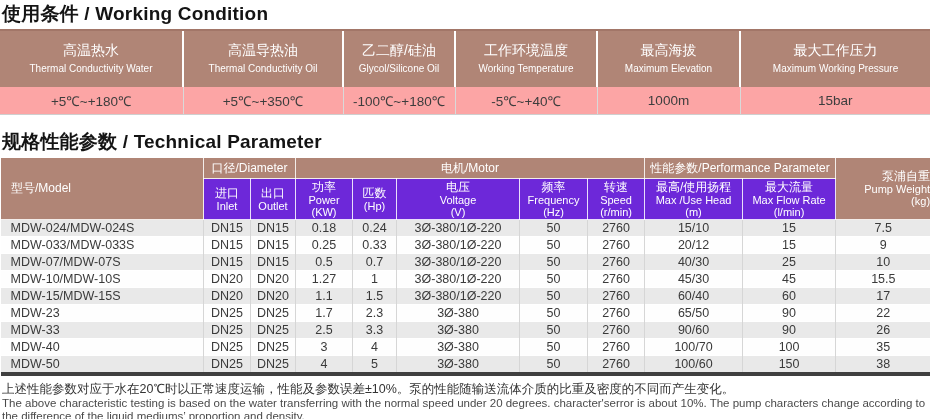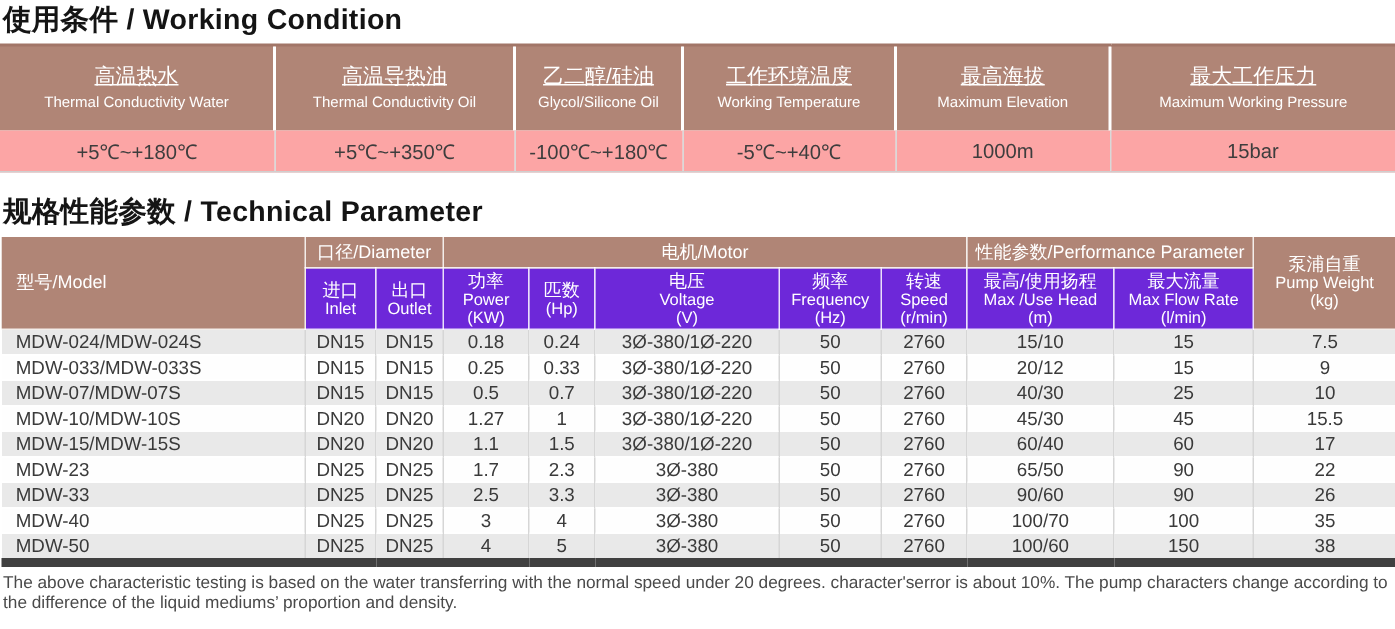--- a/index.html
+++ b/index.html
@@ -9,48 +9,48 @@
   h1.sec-title{margin:0;padding:3px 0 4px 2px;font-size:19px;line-height:22px;font-weight:bold;color:#141414;letter-spacing:0.2px;}
 
   table{border-collapse:collapse;table-layout:fixed;width:930px;}
 
   
   table.wc thead th{
     background:#b08576;color:#fff;font-weight:normal;text-align:center;vertical-align:middle;
     height:56px;border-left:2px solid #fff;border-top:2px solid #a27668;padding:0;
   }
   table.wc thead th:first-child{border-left:none;}
-  table.wc .cn{font-size:14px;line-height:19px;text-decoration:underline;}
+  table.wc .cn{font-size:14px;line-height:19px;}
   table.wc .en{font-size:10px;line-height:17px;}
   table.wc tbody td{
     height:27px;text-align:center;vertical-align:middle;font-size:13.5px;color:#3d3d3d;
     border-left:1px solid #d9d9d9;border-bottom:1px solid #cfcfcf;background:#fca5a5;padding:0;
   }
   table.wc tbody td:first-child{border-left:none;}
 
   .gap1{height:13px;}
 
   
   table.tp th{padding:0;font-weight:normal;color:#fff;vertical-align:middle;text-align:center;}
   table.tp tr.group-row th{background:#b08576;height:20px;font-size:12px;border:1px solid rgba(255,255,255,.85);}
   table.tp tr.sub-row th{background:#6d28d9;height:40px;border:1px solid rgba(255,255,255,.85);}
   table.tp th.model-h{background:#a0a0a0;text-align:left;padding-left:10px;font-size:12.5px;border:1px solid rgba(255,255,255,.85);}
-  table.tp th.weight-h{background:#b08576;border:1px solid rgba(255,255,255,.85);}
+  table.tp th.weight-h{background:#b08576;border:1px solid rgba(255,255,255,.85);text-align:right;}
   table.tp .cn{font-size:12px;line-height:13px;}
   table.tp .en{font-size:11px;line-height:12px;}
   table.tp .unit{font-size:11px;line-height:12px;}
 
   table.tp tbody td{
     height:16px;line-height:16px;font-size:12.5px;color:#3a3a3a;text-align:center;vertical-align:middle;
     border-left:1px solid #d6d6d6;border-top:1px solid #ffffff;padding:0;white-space:nowrap;overflow:hidden;
   }
   table.tp tbody td:first-child{border-left:none;}
   table.tp tbody tr:nth-child(odd) td{background:#e9e9e9;}
   table.tp tbody tr:nth-child(even) td{background:#fefefe;}
-  table.tp tbody tr:last-child td{border-bottom:6px solid #404040;}
+  table.tp tbody tr:last-child td{border-bottom:4px solid #404040;}
   table.tp tbody td.model-c{text-align:left;padding-left:10px;}
 
   
   .footnote{padding:5px 2px 0 2px;}
   .fn-cn{font-size:12.5px;line-height:16px;color:#333;}
   .fn-en{font-size:11.5px;line-height:13px;color:#4a4a4a;width:926px;}
 </style>
 </head>
 <body>
 
@@ -297,16 +297,17 @@
           <td>50</td>
           <td>2760</td>
           <td>100/60</td>
           <td>150</td>
           <td>38</td>
         </tr>
       </tbody>
   </table>
 
   <div class="footnote">
+    <div class="fn-cn">上述性能参数对应于水在20℃时以正常速度运输，性能及参数误差±10%。泵的性能随输送流体介质的比重及密度的不同而产生变化。</div>
     <div class="fn-en">The above characteristic testing is based on the water transferring with the normal speed under 20 degrees.  character'serror is about 10%. The pump characters change according to the difference of the liquid mediums’ proportion and density.</div>
   </div>
 
 </div>
 
 </body></html>

